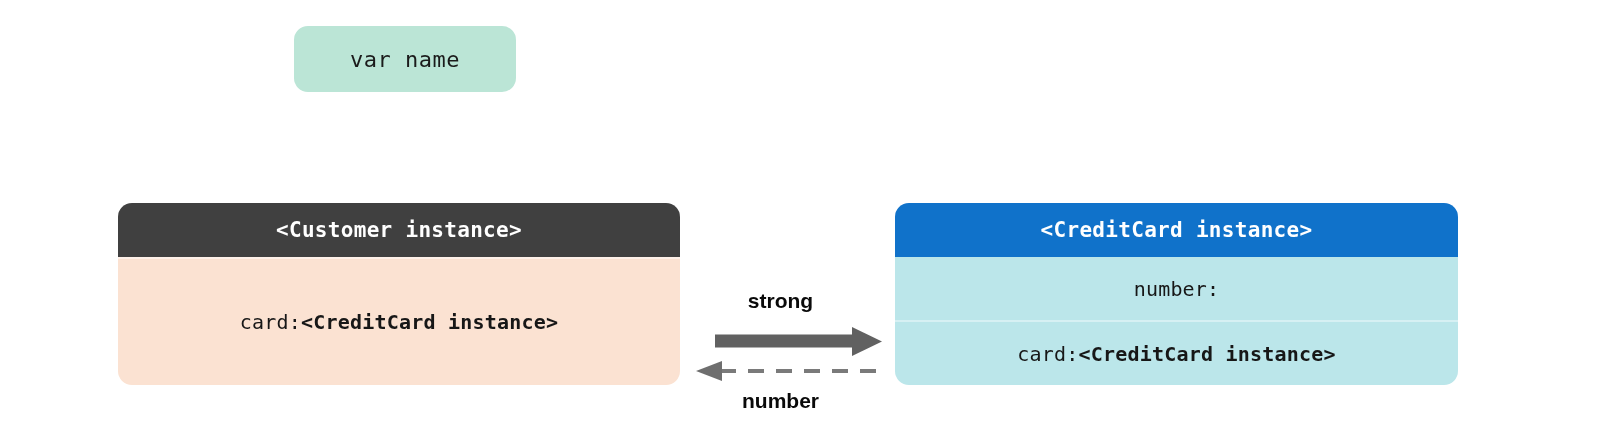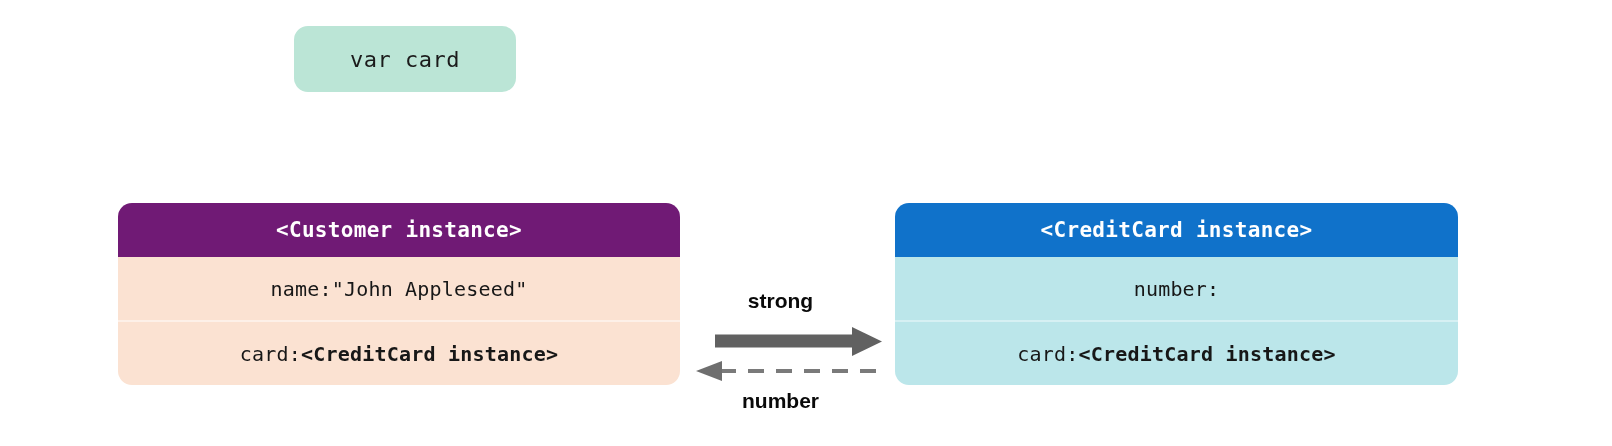--- a/index.html
+++ b/index.html
@@ -60,21 +60,21 @@
     height: 54px;
     display: flex;
     align-items: center;
     justify-content: center;
     font-family: "DejaVu Sans Mono", "Liberation Mono", monospace;
     font-size: 21px;
     font-weight: bold;
     color: #ffffff;
     letter-spacing: 0.3px;
   }
-  .header-customer { background: #701a75; }
+  .header-customer { background: #404040; }
   .header-creditcard { background: #1072ca; }
 
   .box-body {
     flex: 1;
     display: flex;
     flex-direction: column;
   }
   .body-customer { background: #fbe2d2; }
   .body-creditcard { background: #bbe6ea; justify-content: space-between; }
 
@@ -116,30 +116,26 @@
   .arrow-svg {
     position: absolute;
     left: 0;
     top: 0;
   }
 </style>
 </head>
 <body>
 
 <div class="var-pill">
-  <span class="var-label">var card</span>
+  <span class="var-label">var name</span>
 </div>
 
 <div class="instance-box box-customer">
   <div class="box-header header-customer">&lt;Customer instance&gt;</div>
   <div class="box-body body-customer">
-    <div class="box-row">
-      <span>name: </span>
-      <span>"John Appleseed"</span>
-    </div>
     <div class="box-row row-divider-customer">
       <span>card: </span>
       <span class="row-val-bold">&lt;CreditCard instance&gt;</span>
     </div>
   </div>
 </div>
 
 <div class="instance-box box-creditcard">
   <div class="box-header header-creditcard">&lt;CreditCard instance&gt;</div>
   <div class="box-body body-creditcard">

